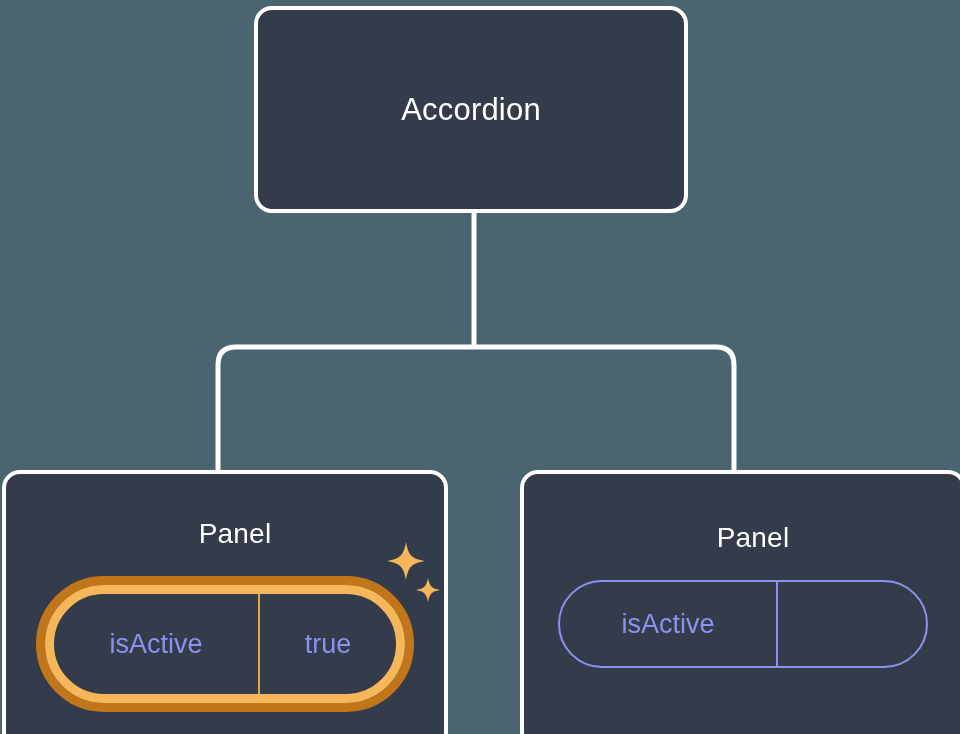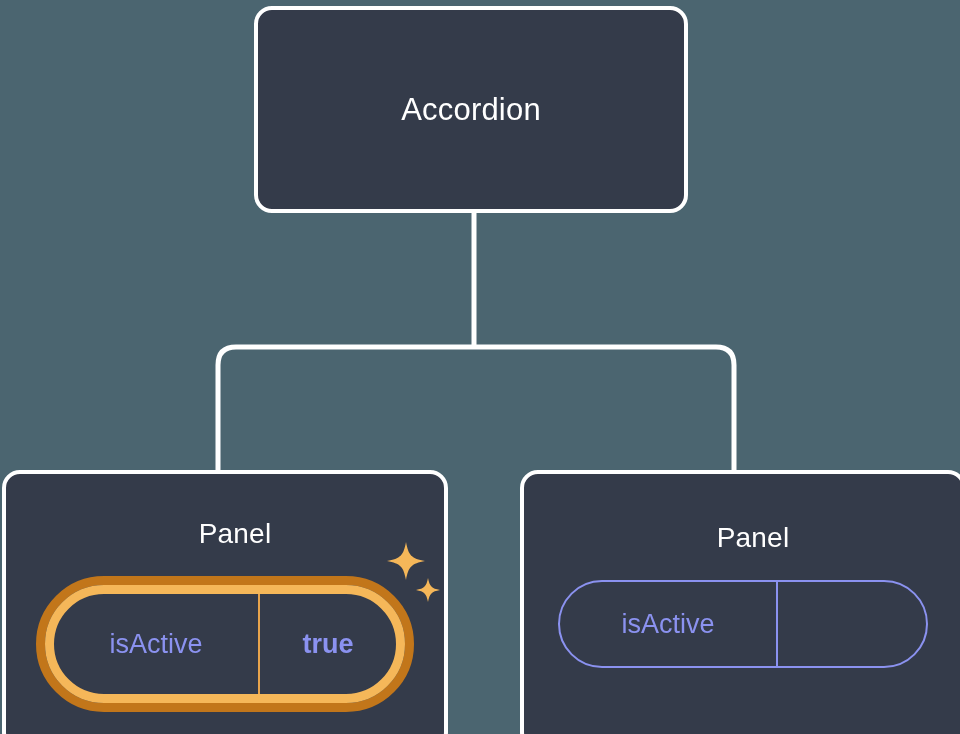--- a/index.html
+++ b/index.html
@@ -155,21 +155,21 @@
     align-items: stretch;
   }
 
   .pill-hl-mid .pill-key {
     flex: 0 0 206px;
     border-right: 2px solid #e8a44c;
   }
 
   .pill-hl-mid .pill-val {
     flex: 1 1 auto;
-    font-weight: 700;
+    font-weight: 400;
   }
 
   
   .sparkles {
     position: absolute;
     right: -30px;
     top: -36px;
     width: 62px;
     height: 72px;
     pointer-events: none;

